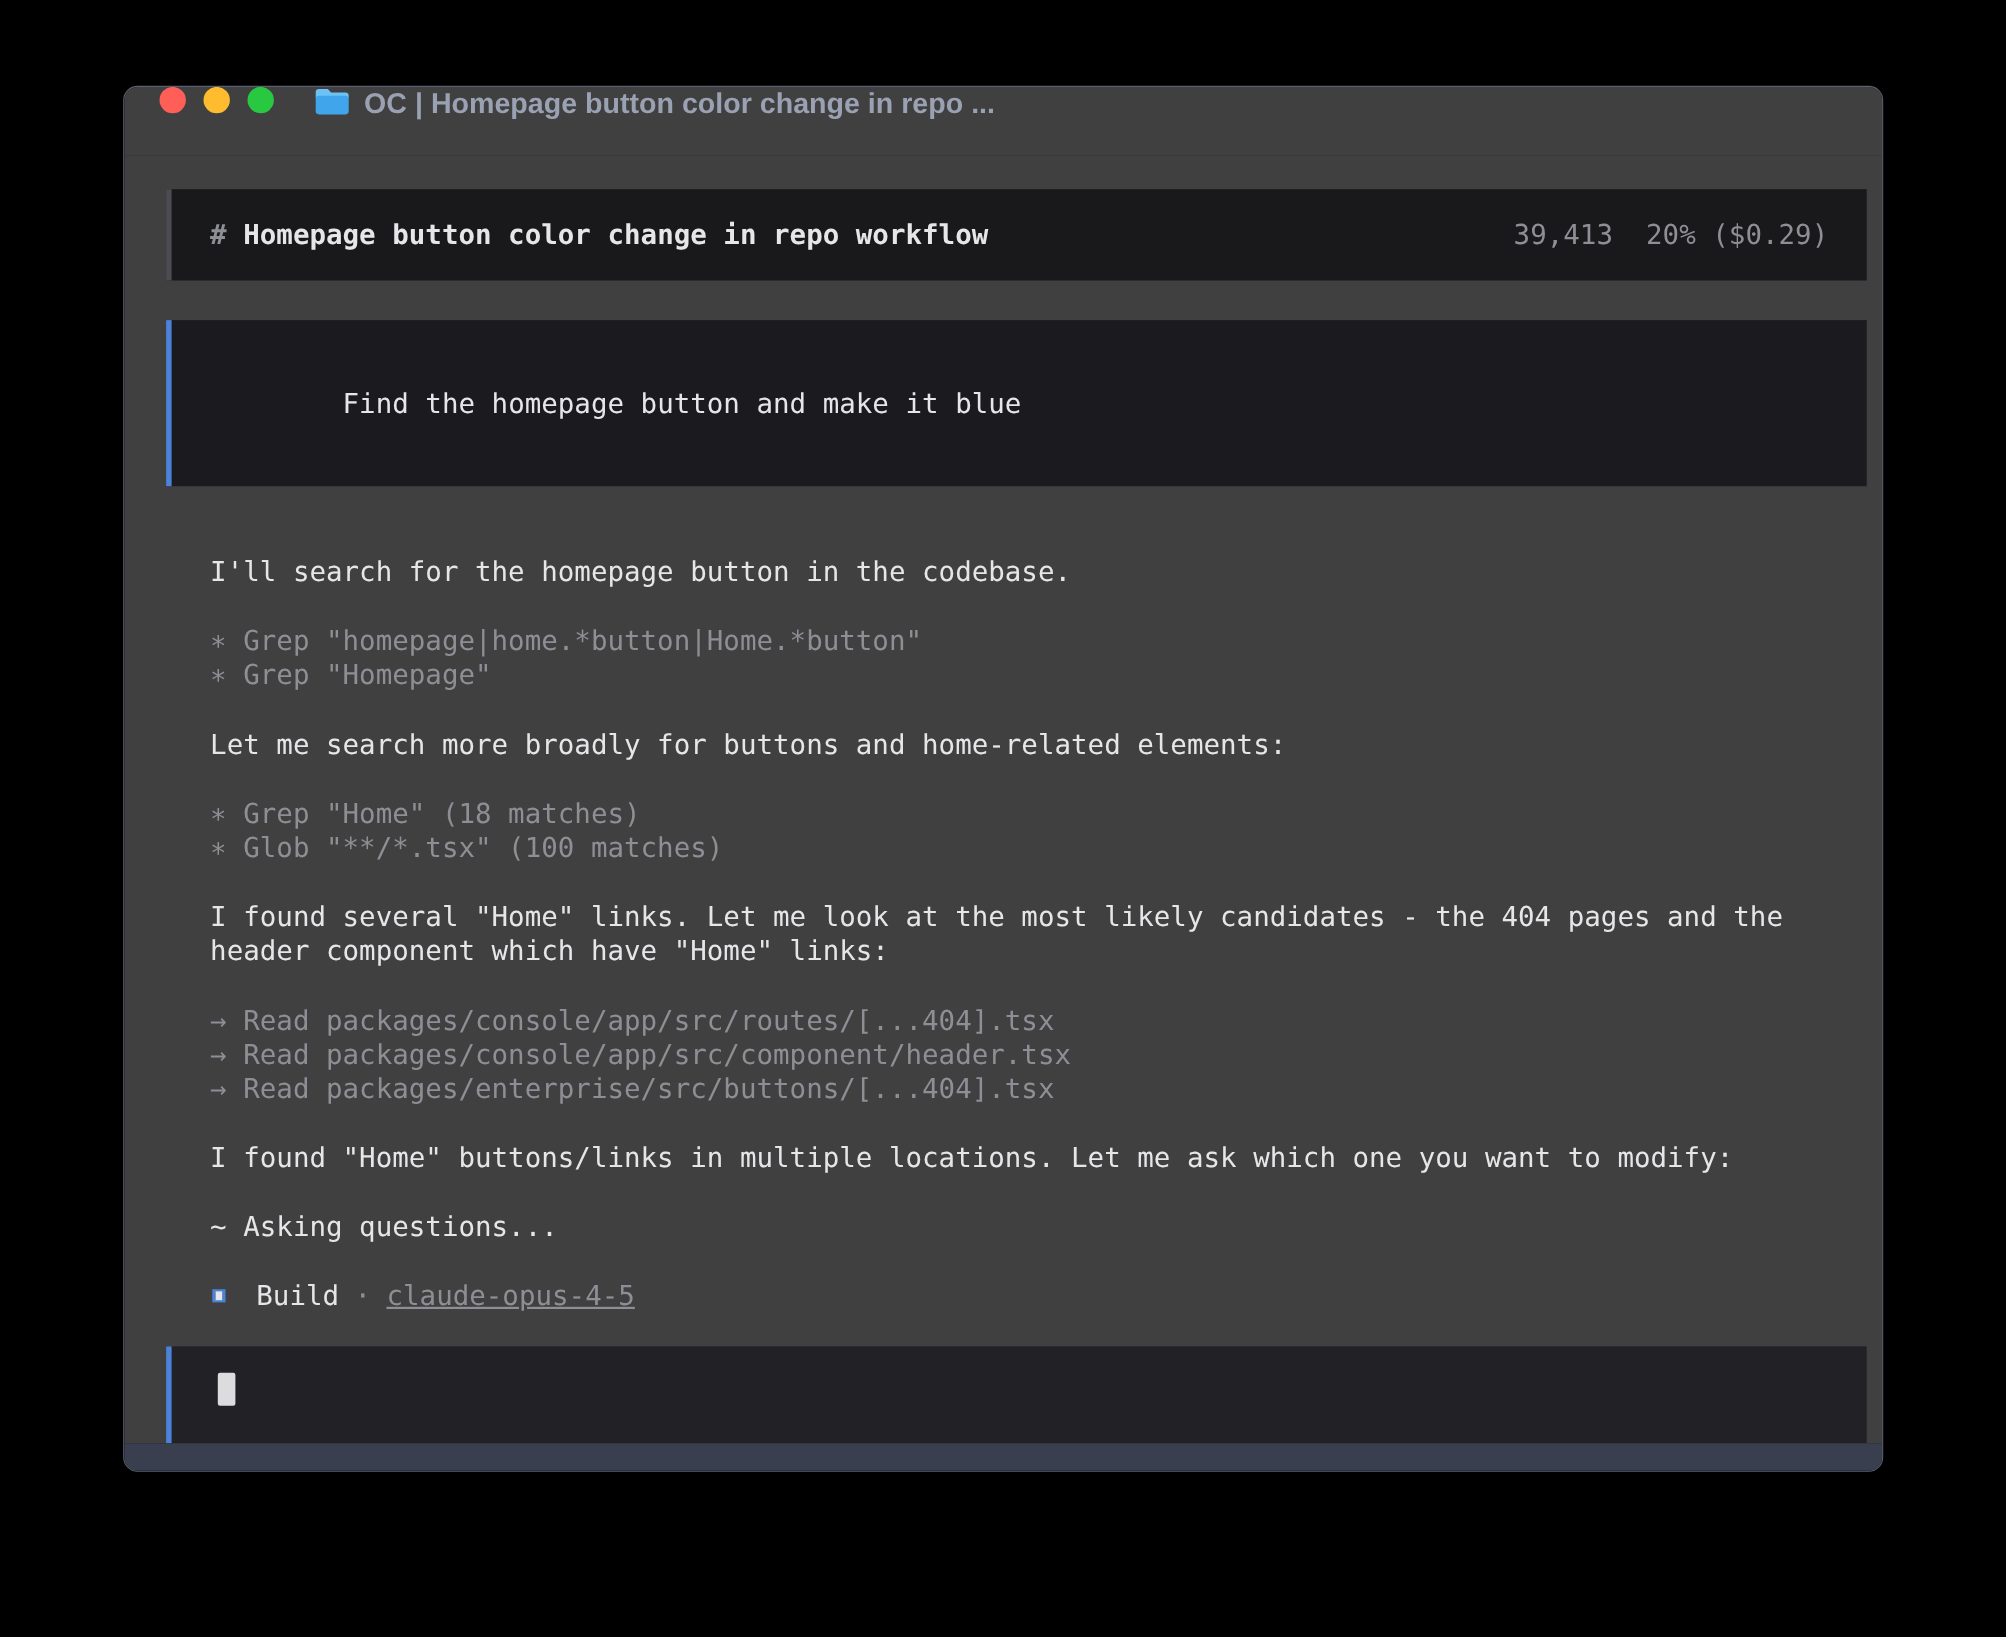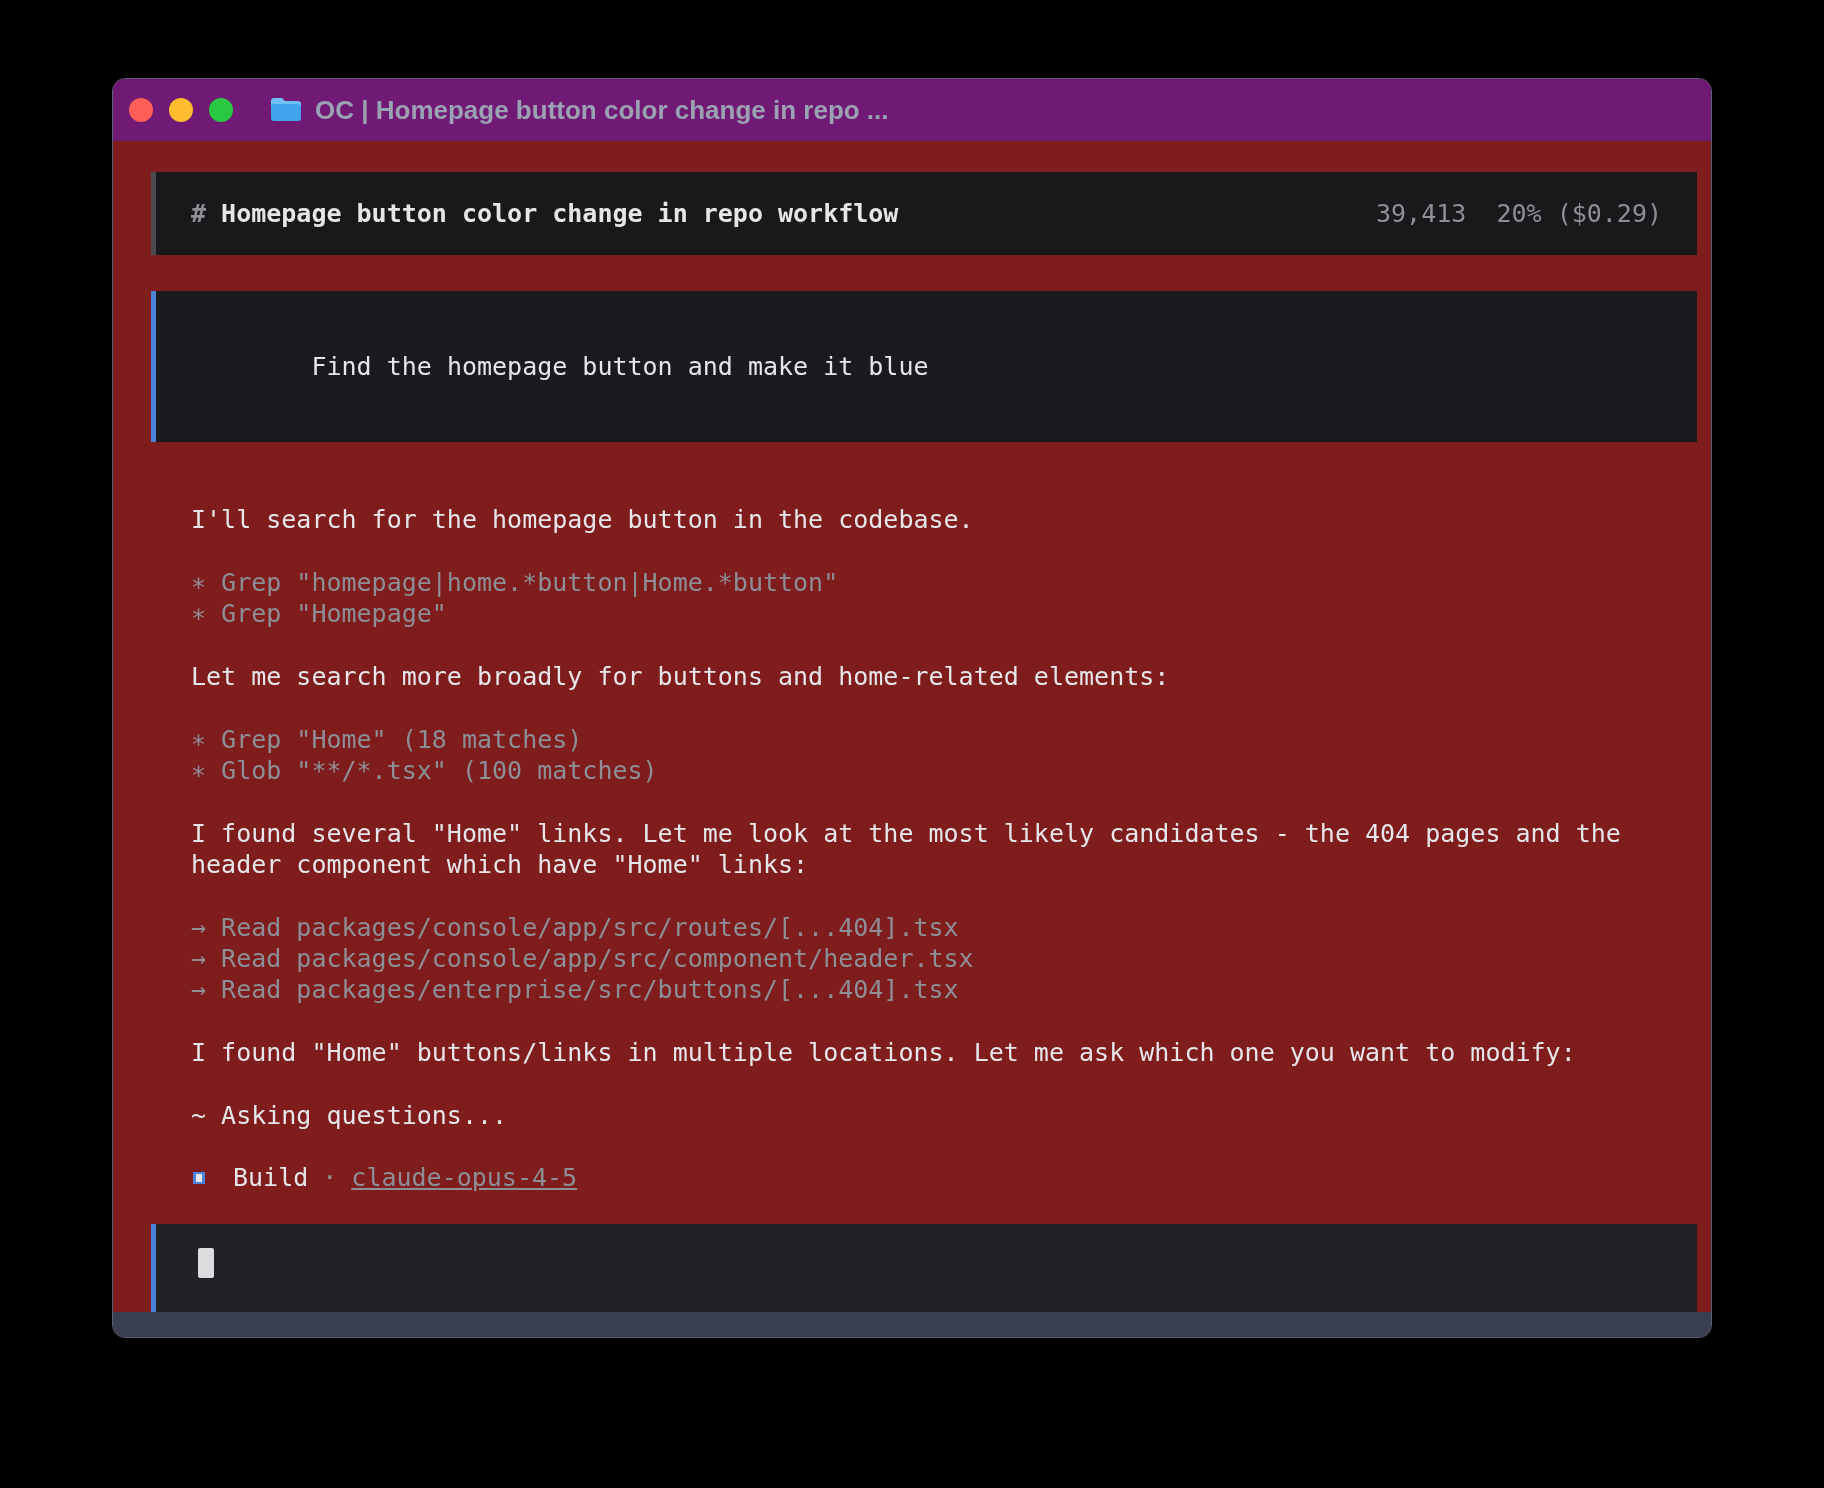--- a/index.html
+++ b/index.html
@@ -17,41 +17,41 @@
     width: 1600px; height: 1260px;
     background: #0e0e10;
     border: 1px solid #5a6073;
     border-radius: 13px;
     display: flex; flex-direction: column;
     overflow: hidden;
   }
   
   .titlebar {
     height: 62px; flex: 0 0 62px;
-    background: #701a75;
-    display: flex; align-items: center;
-    padding-left: 16px;
+    background: #404040;
+    display: flex; 
+    padding-left: 32px;
   }
   .traffic { display: flex; gap: 16px; }
   .light { width: 24px; height: 24px; border-radius: 50%; }
   .light.red    { background: #ff5f57; }
   .light.yellow { background: #febc2e; }
   .light.green  { background: #28c840; }
   .proxy-icon { margin-left: 36px; width: 34px; height: 28px; display: inline-block; }
   .win-title {
     margin-left: 12px;
     font-family: "Liberation Sans", sans-serif;
     font-weight: bold; font-size: 26px;
     color: #9aa1b2;
     white-space: nowrap;
   }
   
   .content {
     flex: 1 1 auto;
-    background: #7f1d1d;
+    background: #404040;
     padding: 31px 14px 0 38px;
     display: flex; flex-direction: column;
     font-size: 25px; line-height: 31px;
     overflow: hidden;
   }
   .block {
     border-left: 5px solid #4b4b52;
     background: #19191c;
   }
   .header-block {

